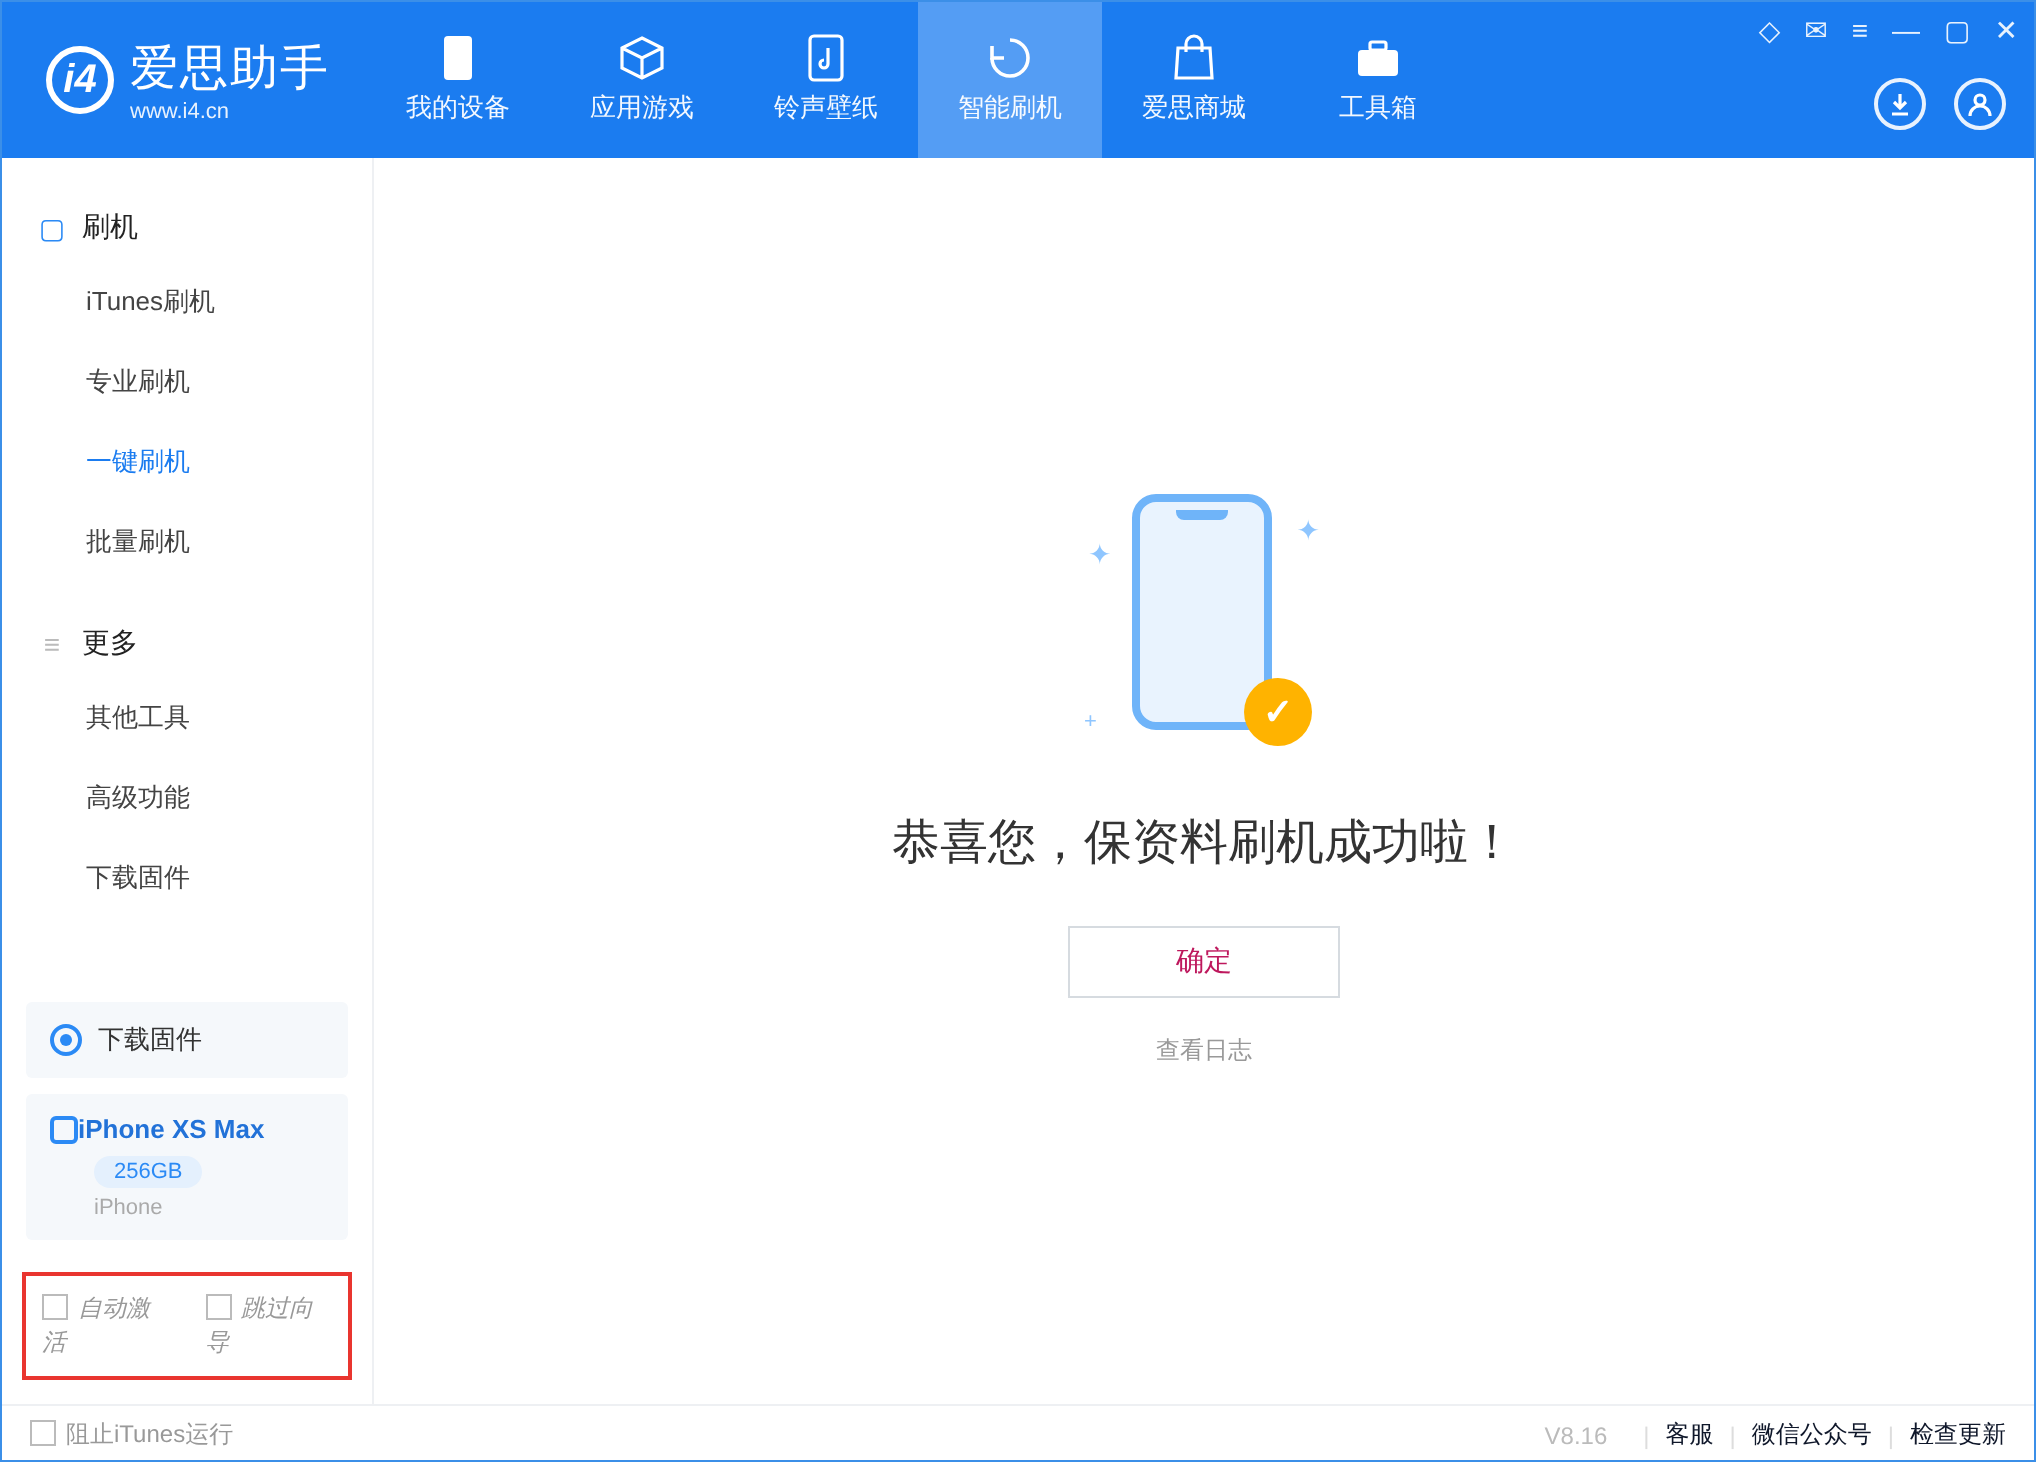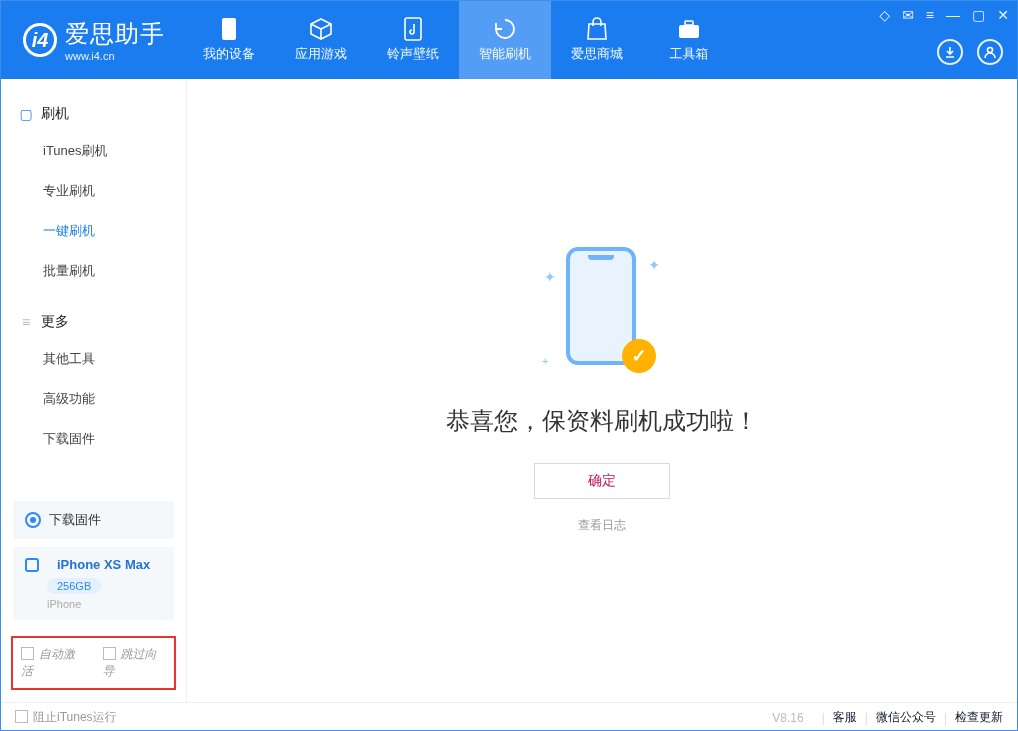--- a/index.html
+++ b/index.html
@@ -26,21 +26,21 @@
 .sidebar { width: 186px; border-right: 1px solid #eef0f3; padding-top: 18px; display: flex; flex-direction: column; }
 .side-group-title { display: flex; align-items: center; gap: 8px; padding: 8px 18px; font-size: 14px; color: #222; }
 .side-group-title .gicon { width: 14px; height: 14px; display: flex; align-items: center; justify-content: center; color: #2b8af5; font-size: 14px; }
 .side-sub { padding: 11px 18px 11px 42px; font-size: 13px; color: #444; cursor: pointer; }
 .side-sub.active { color: #1b7cf0; }
 .side-spacer { flex: 1; }
 .mode-box { margin: 8px 12px; background: #f5f8fb; border-radius: 3px; padding: 10px 12px; display: flex; align-items: center; gap: 8px; font-size: 13px; color: #333; }
 .mode-ic { width: 16px; height: 16px; border-radius: 50%; border: 2px solid #2b8af5; position: relative; }
 .mode-ic:after { content:""; position:absolute; width:6px; height:6px; background:#2b8af5; border-radius:50%; top:50%; left:50%; transform:translate(-50%,-50%); }
 .device-box { margin: 0 12px 10px; background: #f5f8fb; border-radius: 3px; padding: 10px 12px; }
-.device-row1 { display: flex; align-items: center; gap: 18px; font-size: 13px; color: #2272d8; font-weight: 600; }
+.device-row1 { display: flex; align-items: center; gap: 0; font-size: 13px; color: #2272d8; font-weight: 600; }
 .dev-ic { width: 14px; height: 14px; border: 2px solid #2b8af5; border-radius: 3px; }
 .cap-badge { display: inline-block; margin-top: 6px; margin-left: 22px; background: #e4f0fd; color: #2b8af5; font-size: 11px; padding: 2px 10px; border-radius: 10px; }
 .dev-type { margin-left: 22px; font-size: 11px; color: #aaa; margin-top: 4px; }
 .check-row { margin: 6px 10px 12px; border: 2px solid #e9352f; padding: 8px 8px; display: flex; gap: 18px; align-items: center; font-size: 12px; color: #999; font-style: italic; }
 .cb { width: 13px; height: 13px; border: 1px solid #bbb; display: inline-block; margin-right: 5px; vertical-align: -2px; }
 
 .main { flex: 1; display: flex; flex-direction: column; align-items: center; justify-content: center; position: relative; }
 .phone-illust { position: relative; width: 120px; height: 130px; margin-bottom: 28px; }
 .phone-body { position: absolute; left: 24px; top: 0; width: 70px; height: 118px; border: 4px solid #6fb4f9; border-radius: 12px; background: #e9f3fe; }
 .phone-notch { position:absolute; top:4px; left:50%; transform:translateX(-50%); width:26px; height:5px; background:#6fb4f9; border-radius: 0 0 4px 4px; }

